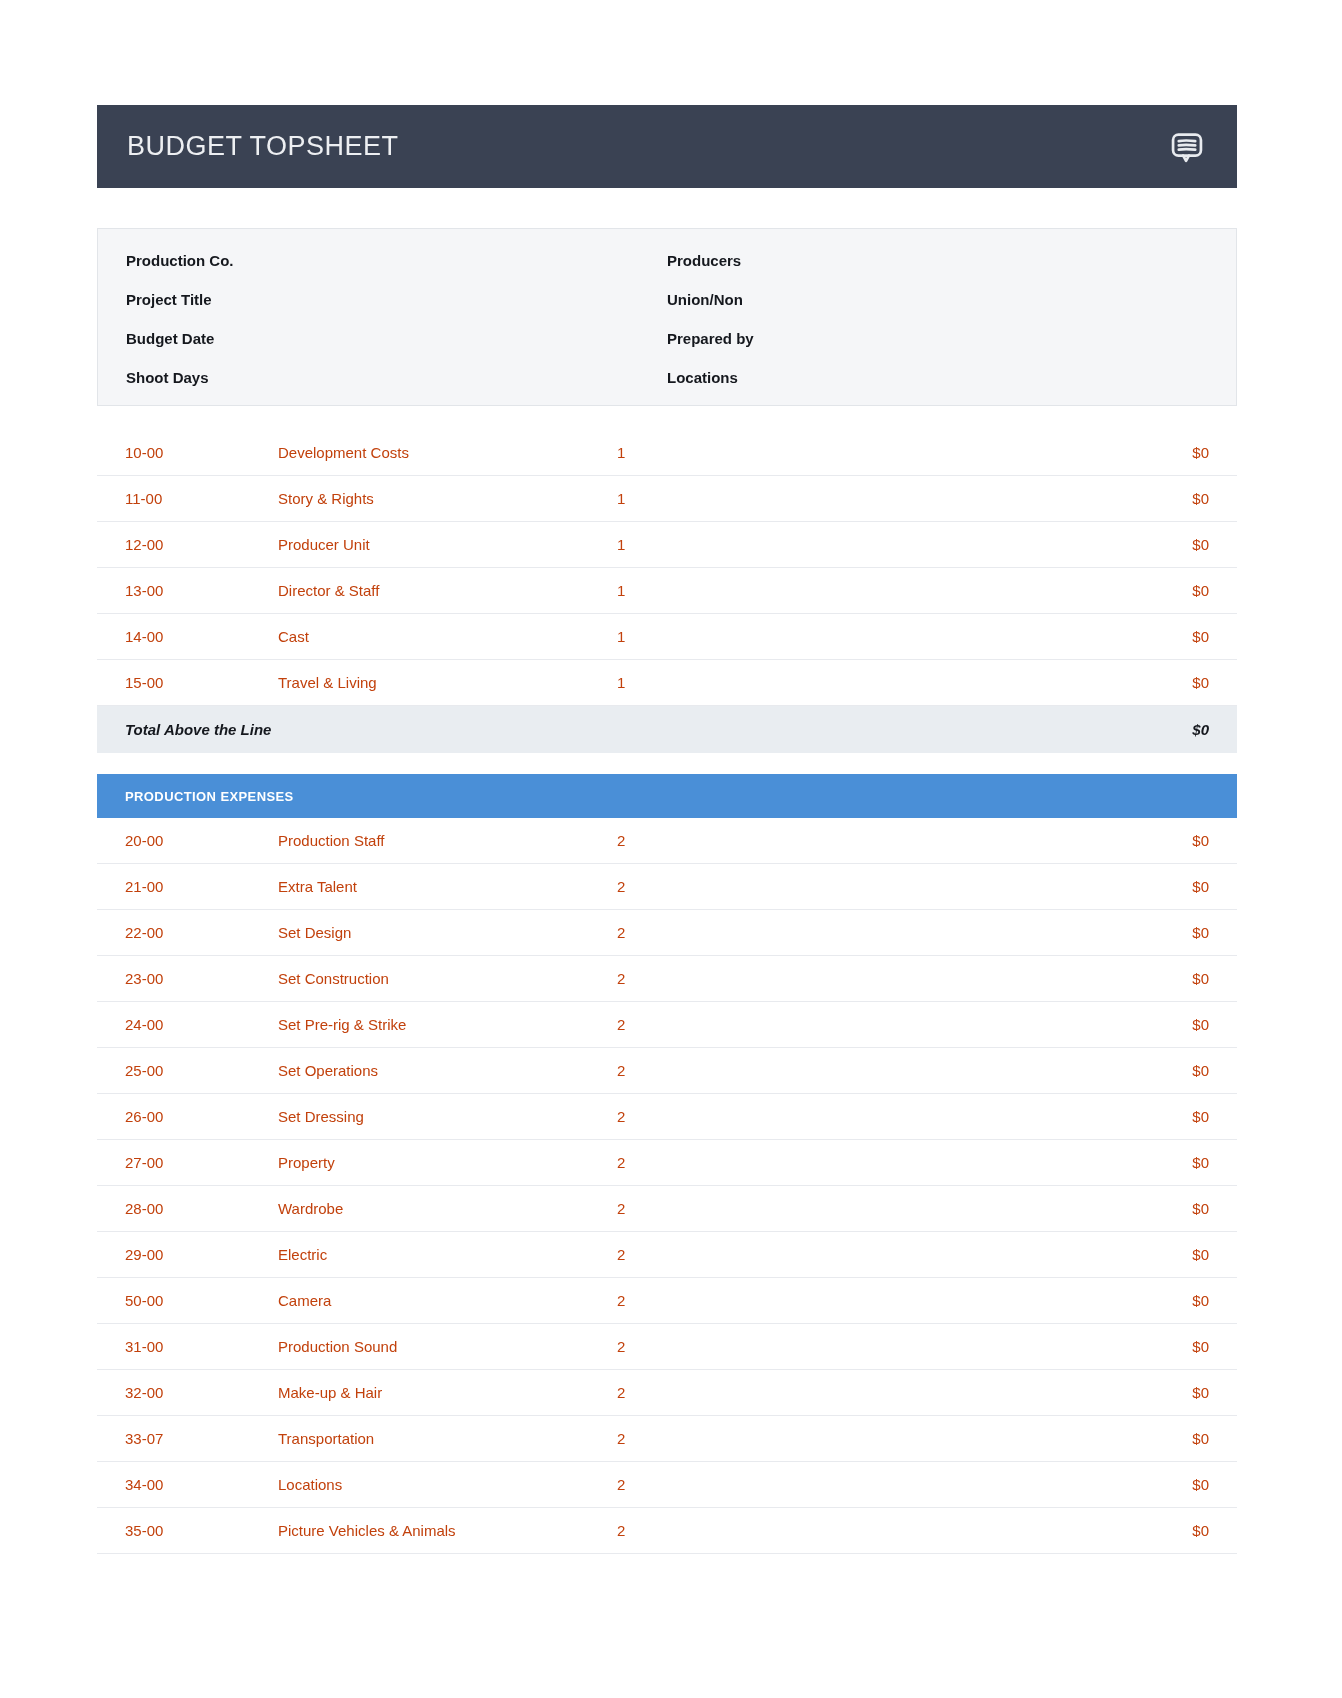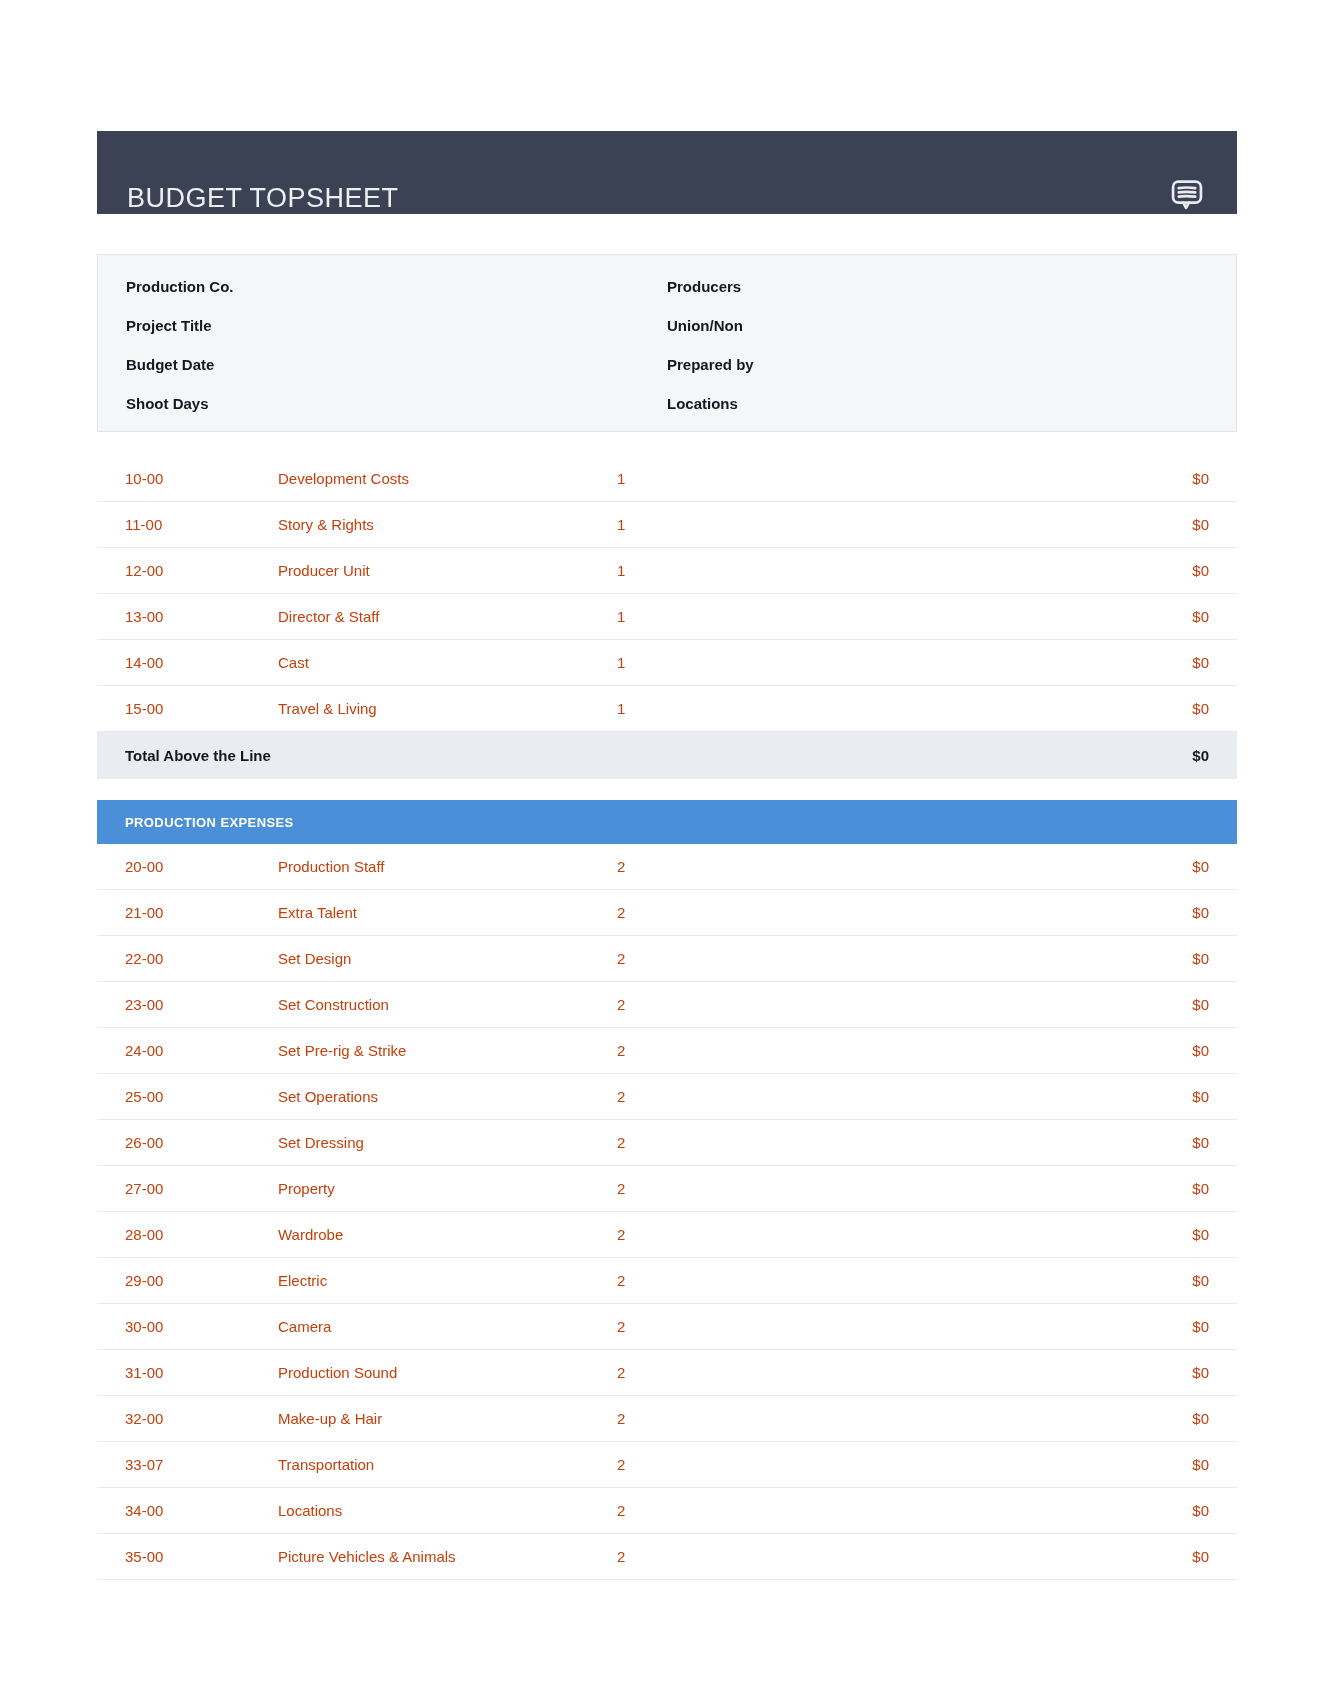--- a/index.html
+++ b/index.html
@@ -19,25 +19,24 @@
     position: absolute;
     left: 97px;
     top: 105px;
     width: 1140px;
   }
   
   .header-bar {
     height: 83px;
     background: #3A4253;
     display: flex;
-    align-items: flex-end;
+    align-items: center;
     justify-content: space-between;
     padding: 0 30px;
     box-sizing: border-box;
-    margin-top: 26px;
   }
   .header-title {
     color: #EDEFF2;
     font-size: 27px;
     font-weight: 400;
     letter-spacing: 0.5px;
   }
   .comment-btn {
     width: 40px;
     height: 40px;
@@ -104,20 +103,21 @@
     height: 47px;
     background: #E9EDF1;
     display: flex;
     align-items: center;
     justify-content: space-between;
     padding: 0 28px;
     box-sizing: border-box;
     font-size: 15px;
     font-weight: 700;
     color: #15181E;
+    font-style: italic;
   }
 </style>
 </head>
 <body>
 
 <div class="page">
   <div class="content">
 
     <div class="header-bar">
       <div class="header-title">BUDGET TOPSHEET</div>
@@ -267,21 +267,21 @@
   </div>
 
   <div class="acct-row">
     <span class="c-account">29-00</span>
     <span class="c-label">Electric</span>
     <span class="c-page">2</span>
     <span class="c-amount">$0</span>
   </div>
 
   <div class="acct-row">
-    <span class="c-account">30-00</span>
+    <span class="c-account">50-00</span>
     <span class="c-label">Camera</span>
     <span class="c-page">2</span>
     <span class="c-amount">$0</span>
   </div>
 
   <div class="acct-row">
     <span class="c-account">31-00</span>
     <span class="c-label">Production Sound</span>
     <span class="c-page">2</span>
     <span class="c-amount">$0</span>

